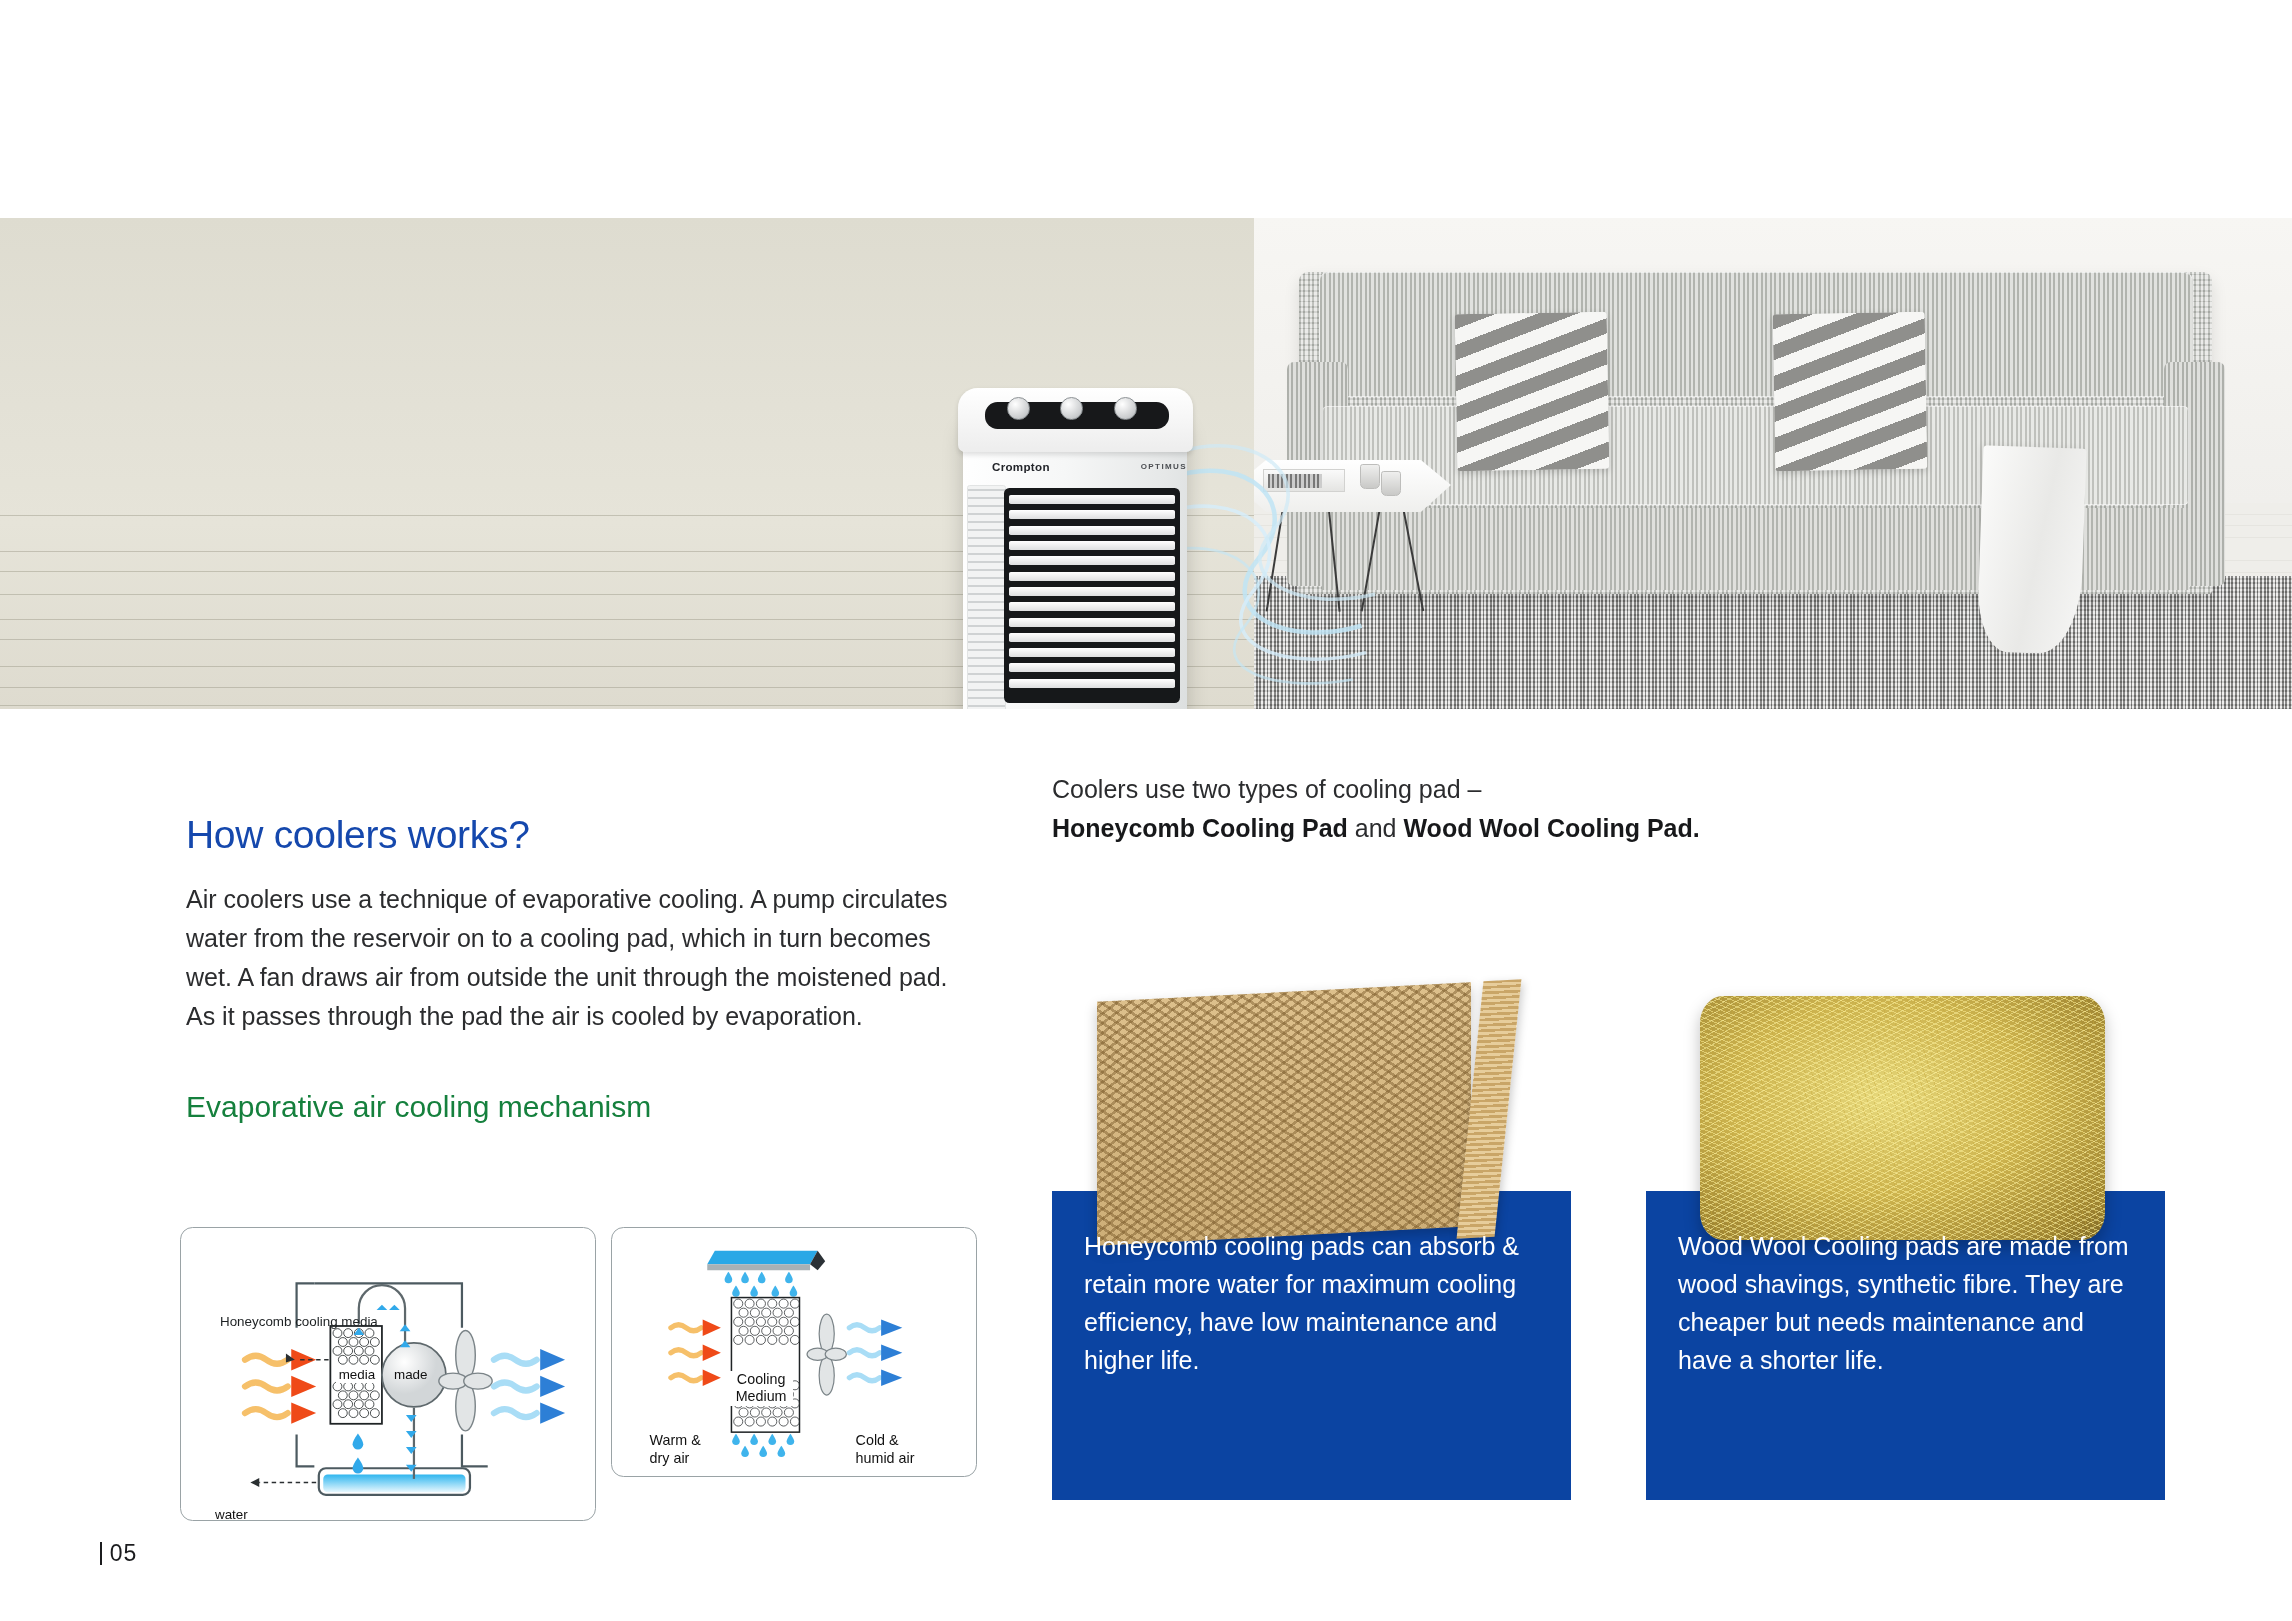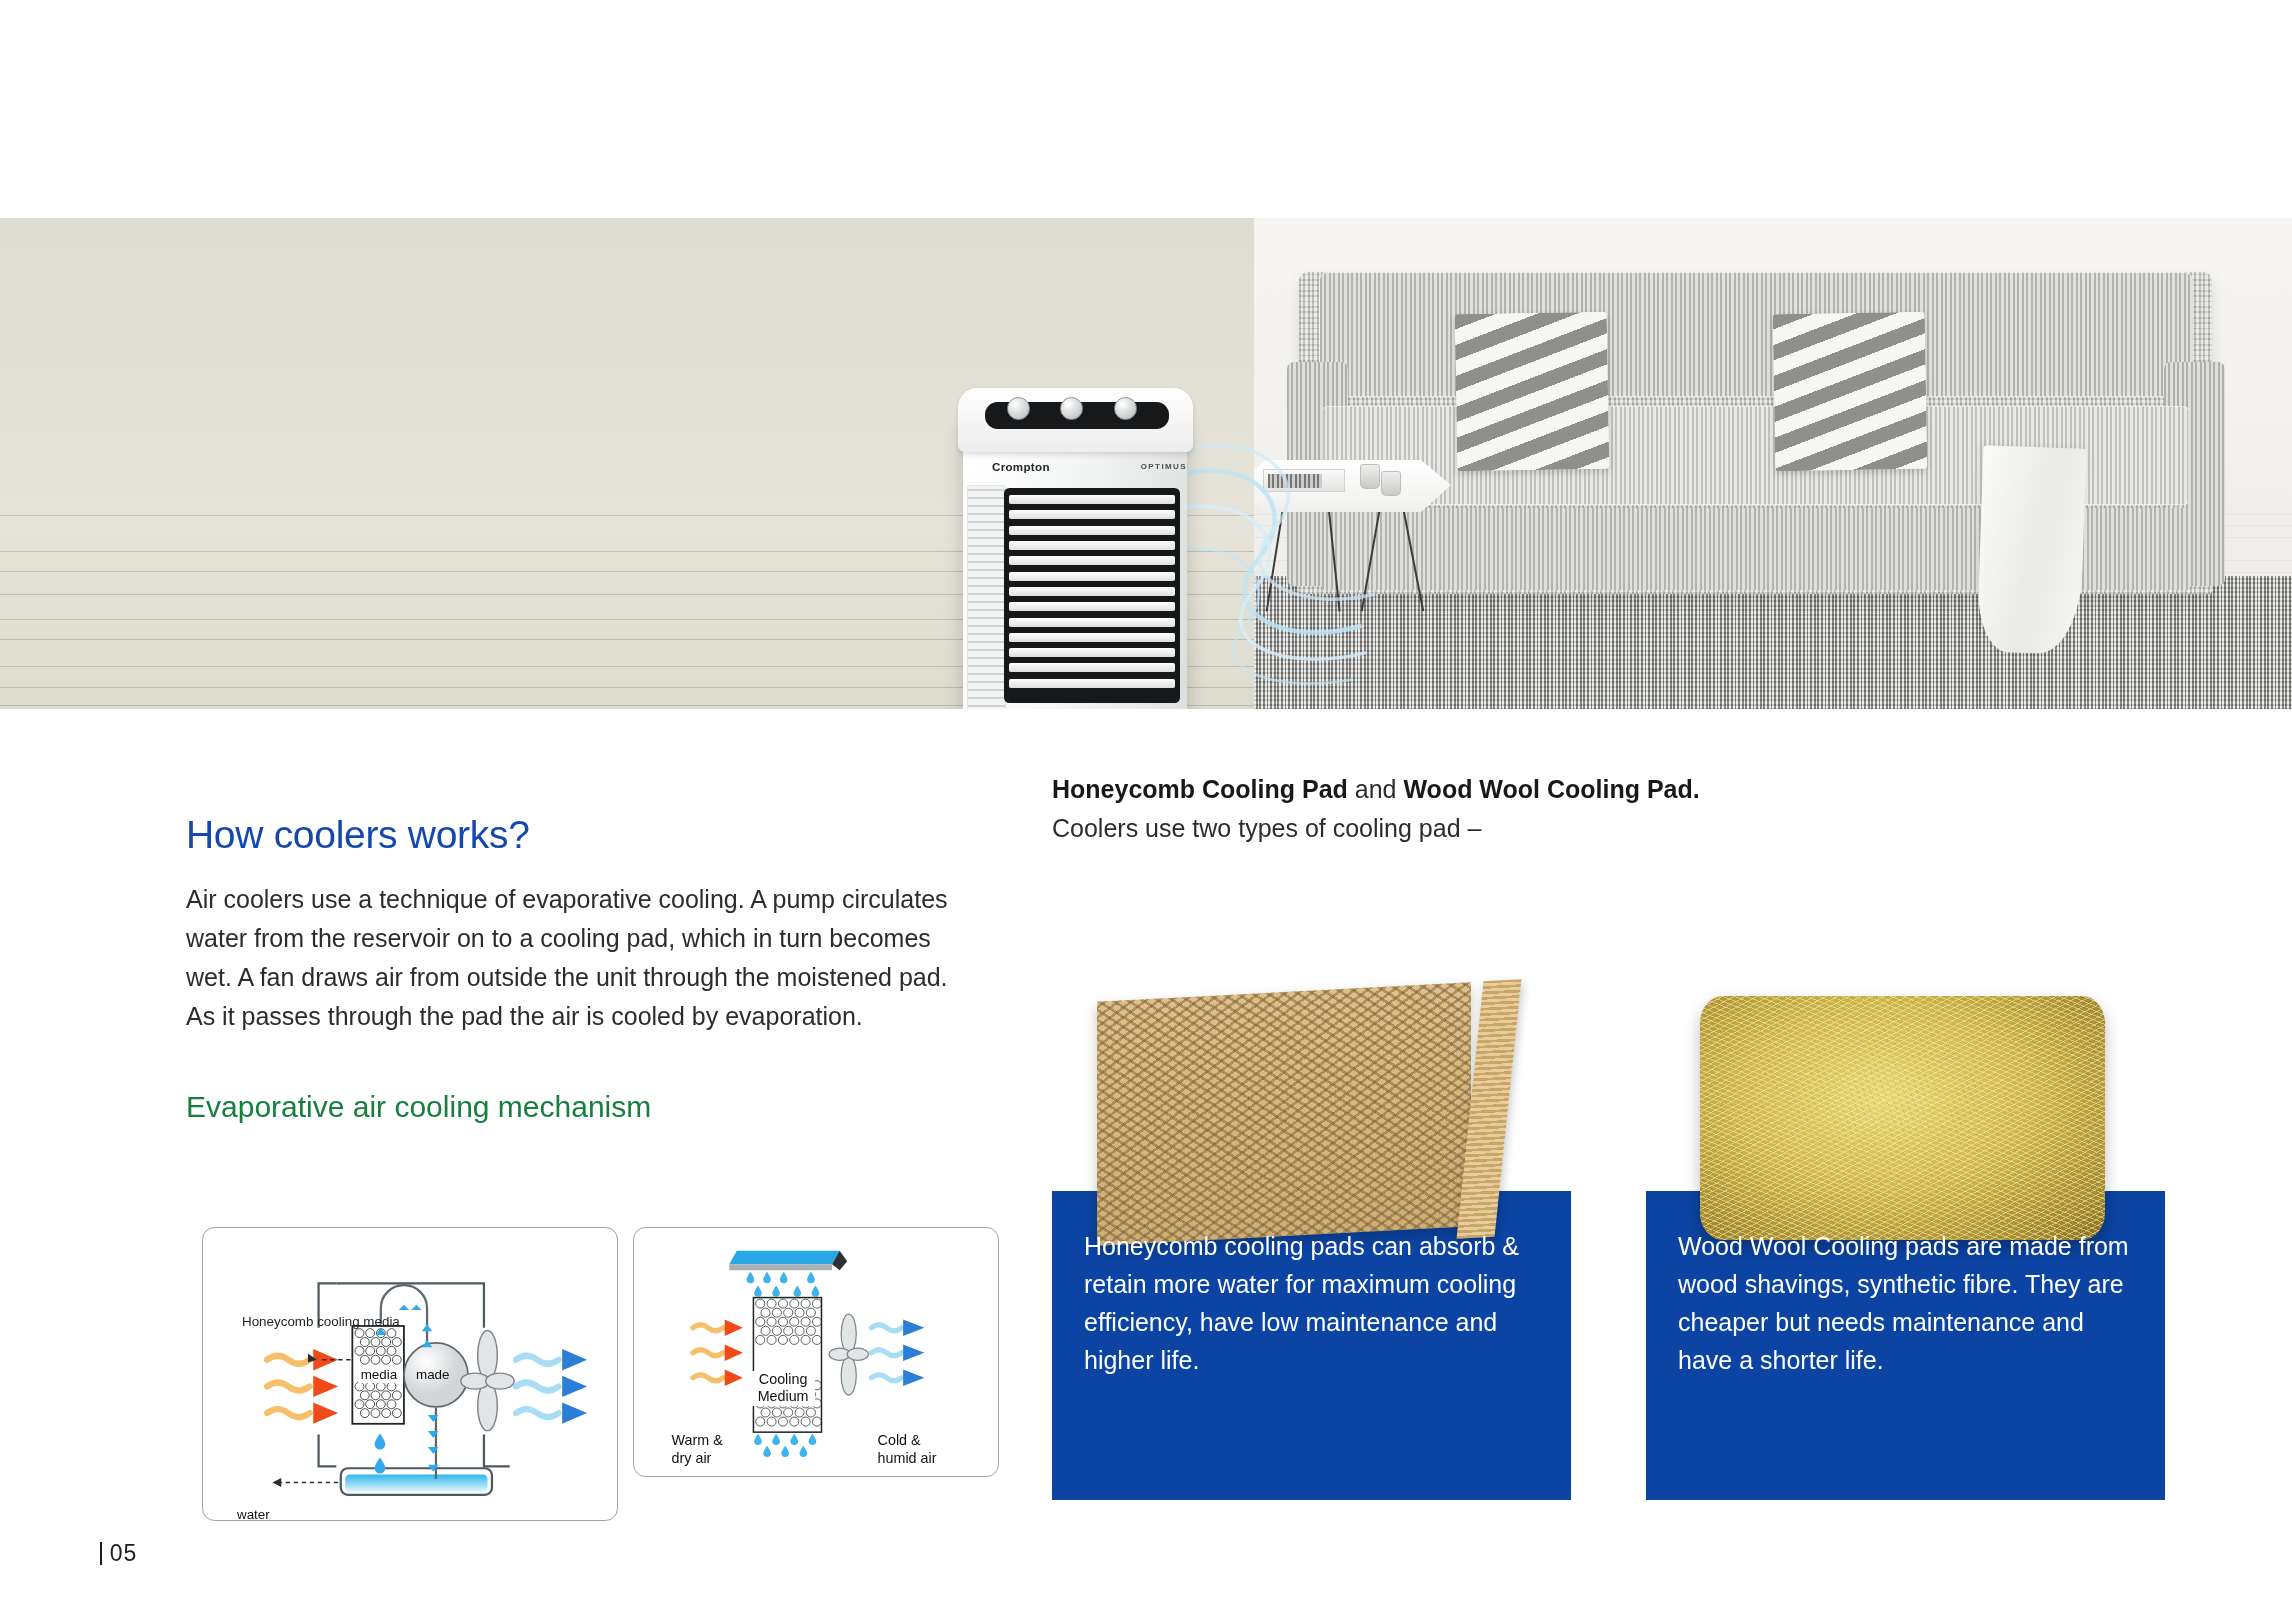--- a/index.html
+++ b/index.html
@@ -186,21 +186,21 @@
   }
   p.body{
     font-size:25px;line-height:1.56;color:#2b2c2e;
   }
   .bold{font-weight:700;color:#17181a;}
   h3.sub{
     font-size:30px;font-weight:400;color:#15803d;margin-top:54px;
   }
 
   
-  .diagrams{position:absolute;left:202px;top:1227px;width:797px;height:296px;
+  .diagrams{position:absolute;left:180px;top:1227px;width:797px;height:296px;
     display:flex;gap:14.3px;}
   .diagram{
     border:1.8px solid #9aa3a6;border-radius:12.5px;background:#ffffff;
     position:relative;overflow:hidden;
   }
   .diagram.d1{width:417px;height:294px;}
   .diagram.d2{width:367px;height:250px;}
   .diagram svg{position:absolute;left:0;top:0;width:100%;height:100%;}
 
   
@@ -585,24 +585,24 @@
       <span>dry air</span>
     </div>
     <div style="position:absolute;left:244px;top:204px;font-size:14.3px;line-height:1.25;color:#111;">
       <span>Cold &amp;</span><br>
       <span>humid air</span>
     </div>
   </div>
 </div>
 
 <div class="col-right">
+  <p class="body">Coolers use two types of cooling pad –</p>
   <p class="body">
     <span class="bold">Honeycomb Cooling Pad</span><span> and </span><span class="bold">Wood Wool Cooling Pad.</span>
   </p>
-  <p class="body">Coolers use two types of cooling pad –</p>
 </div>
 
 <div class="pad-card" style="left:1052px;top:976px;">
   <div class="panel"></div>
   <div class="photo">
     <div class="hc-pad"></div>
     <div class="hc-edge"></div>
   </div>
   <div class="caption">Honeycomb cooling pads can absorb &amp; retain more water for maximum cooling efficiency, have low maintenance and higher life.</div>
 </div>

